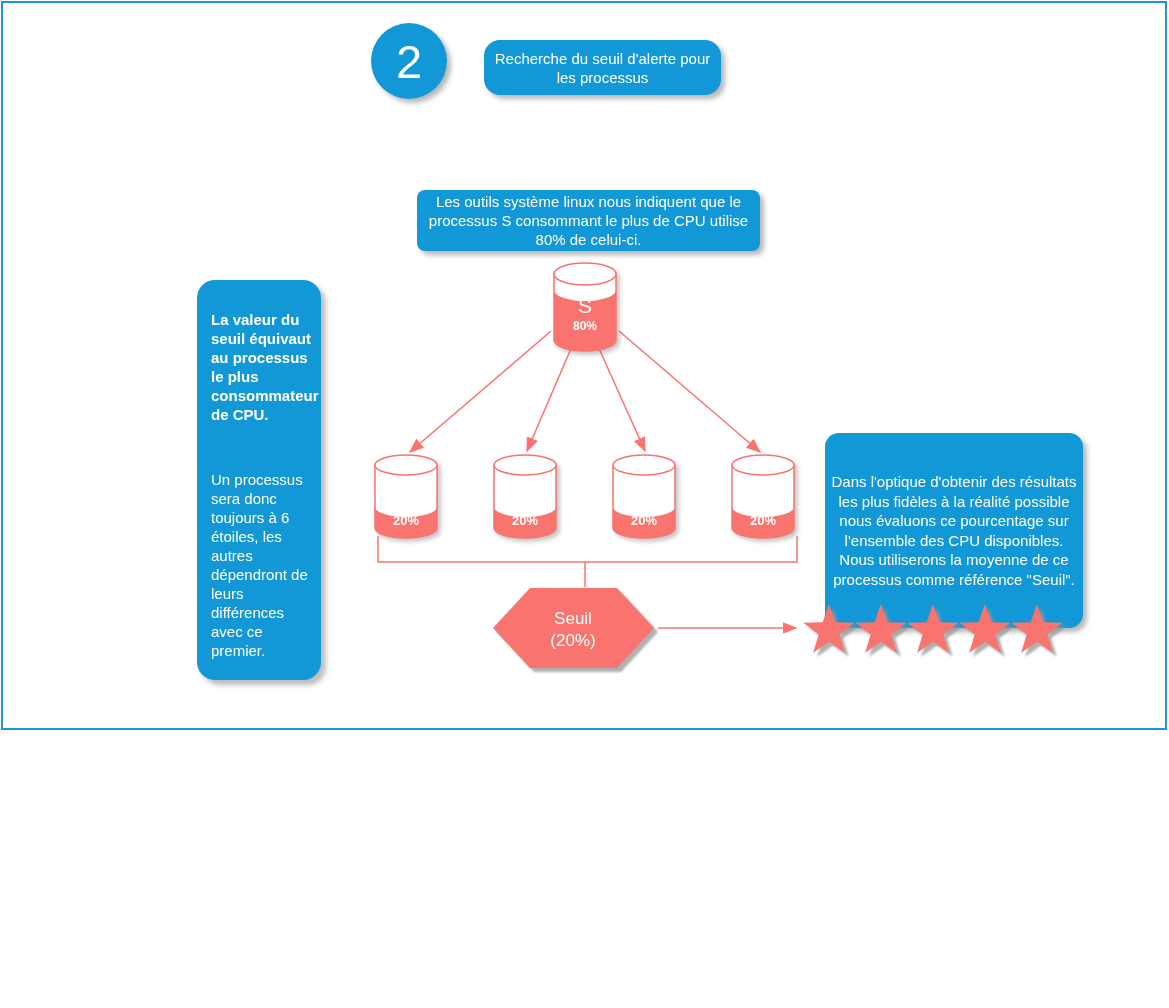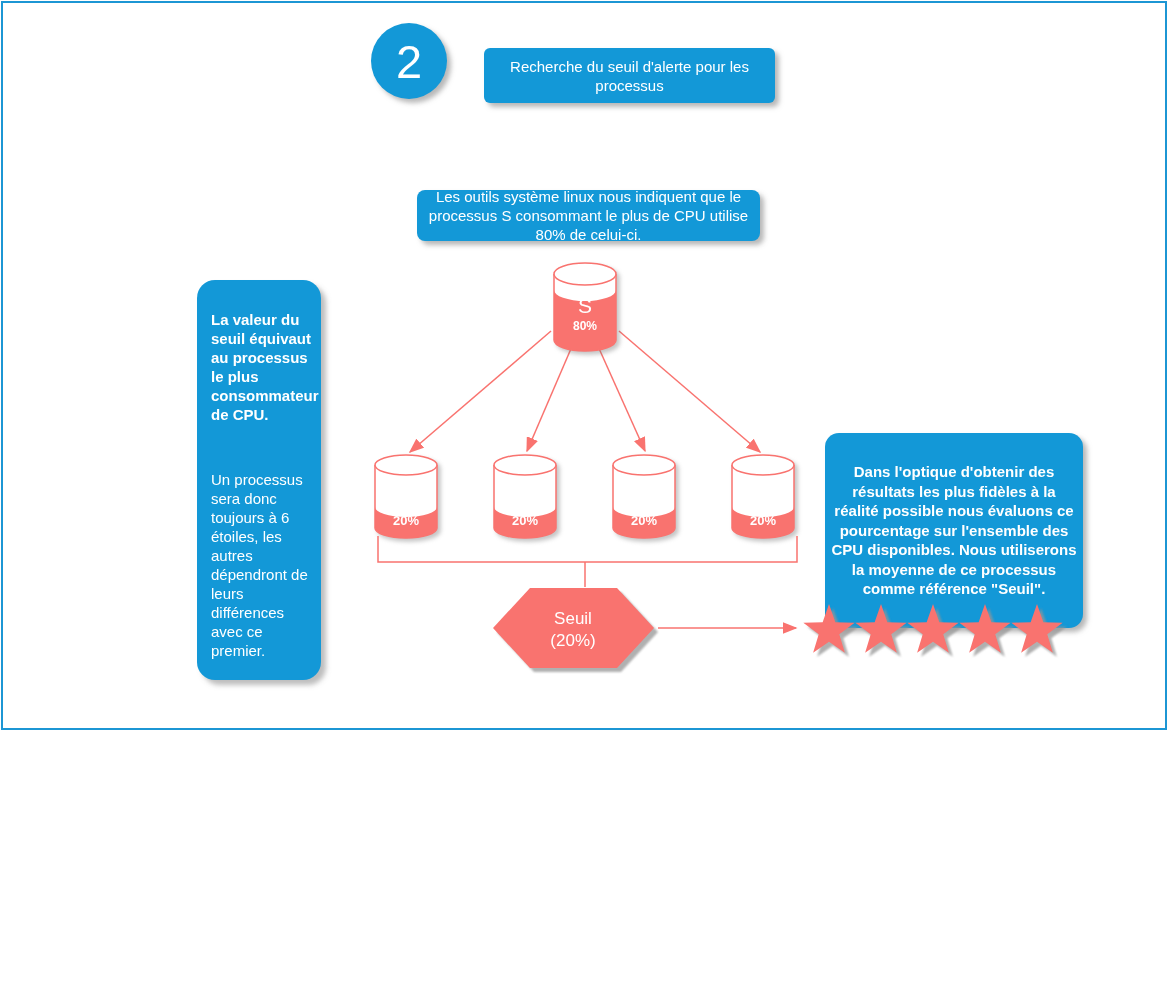--- a/index.html
+++ b/index.html
@@ -35,31 +35,31 @@
 
   .step-circle {
     left: 371px; top: 23px;
     width: 76px; height: 76px;
     border-radius: 50%;
     font-size: 47px;
     font-weight: normal;
   }
 
   .title-box {
-    left: 484px; top: 48px;
-    width: 291px; height: 55px;
-    border-radius: 6px;
+    left: 484px; top: 40px;
+    width: 237px; height: 55px;
+    border-radius: 16px;
     font-size: 15px;
     line-height: 19px;
     padding: 0 10px;
   }
 
   .top-note {
     left: 417px; top: 190px;
-    width: 343px; height: 51px;
+    width: 343px; height: 61px;
     border-radius: 8px;
     font-size: 15px;
     line-height: 19px;
     padding: 0 6px;
   }
 
   .left-panel {
     position: absolute;
     left: 197px; top: 280px;
     width: 124px; height: 400px;
@@ -73,21 +73,20 @@
   }
   .left-panel .p1 { font-weight: bold; margin-bottom: 46px; }
 
   .right-panel {
     left: 825px; top: 433px;
     width: 258px; height: 195px;
     border-radius: 14px;
     font-size: 15px;
     line-height: 19.5px;
     padding: 0 4px;
-    font-weight: bold;
   }
 
   svg.diagram { position: absolute; left: 0; top: 0; }
 
   .shadow-soft  { filter: drop-shadow(3px 3px 2px rgba(110,110,110,0.40)); }
   .shadow-hard  { filter: drop-shadow(4px 4px 1px rgba(150,150,150,0.75)); }
 
   .cyl-body    { fill: #ffffff; }
   .cyl-fill    { fill: #F9736F; }
   .cyl-outline { fill: none; stroke: #F9736F; stroke-width: 1.5; }

